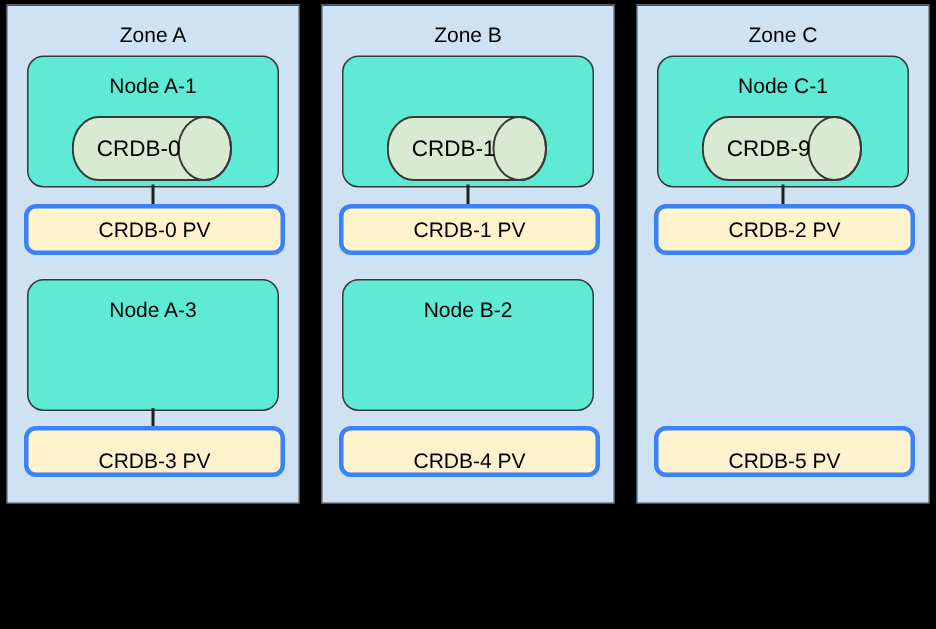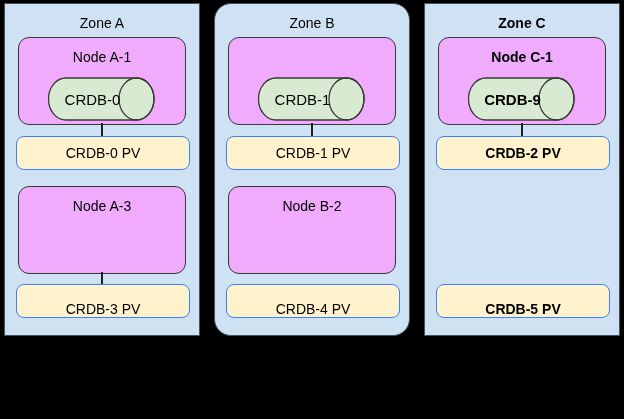--- a/index.html
+++ b/index.html
@@ -10,29 +10,29 @@
     overflow:hidden;
     font-family:"Liberation Sans","DejaVu Sans",sans-serif;
     color:#000000;
   }
   .zone{
     position:absolute;top:3px;width:196px;height:333px;
     background:#cfe2f3;border:1px solid #43525c;
     box-sizing:border-box;
   }
   .zone-a{left:4px;}
-  .zone-b{left:214px;border-radius:17px;}
-  .zone-c{left:424px;font-weight:bold;}
+  .zone-b{left:214px;}
+  .zone-c{left:424px;}
   .zone-title{
     position:absolute;top:12px;left:0;width:100%;
     text-align:center;font-size:14px;line-height:14px;
   }
   .node{
     position:absolute;left:13px;width:168px;height:88px;
-    background:#f0abfc;border:1px solid #383838;border-radius:11px;
+    background:#5eead4;border:1px solid #383838;border-radius:11px;
     box-sizing:border-box;
   }
   .node-1{top:33px;}
   .node-2{top:182px;}
   .node-title{
     position:absolute;top:12px;left:0;width:100%;
     text-align:center;font-size:14px;line-height:14px;
   }
   .cylinder{
     position:absolute;top:39px;left:50%;
@@ -45,21 +45,21 @@
     font-size:15px;
   }
   .connector{
     position:absolute;left:50%;width:2px;margin-left:-1px;
     background:#1f1f1f;
   }
   .connector-1{top:119px;height:14px;}
   .connector-2{top:268px;height:13px;}
   .pv{
     position:absolute;left:11px;width:174px;height:34px;
-    background:#fff2cc;border:1px solid #3b82f6;border-radius:8px;
+    background:#fff2cc;border:3px solid #3b82f6;border-radius:8px;
     box-sizing:border-box;
     display:flex;align-items:center;justify-content:center;
     font-size:14px;
   }
   .pv-1{top:132px;}
   .pv-2{top:280px;align-items:flex-end;}
 </style>
 </head>
 <body>
 

